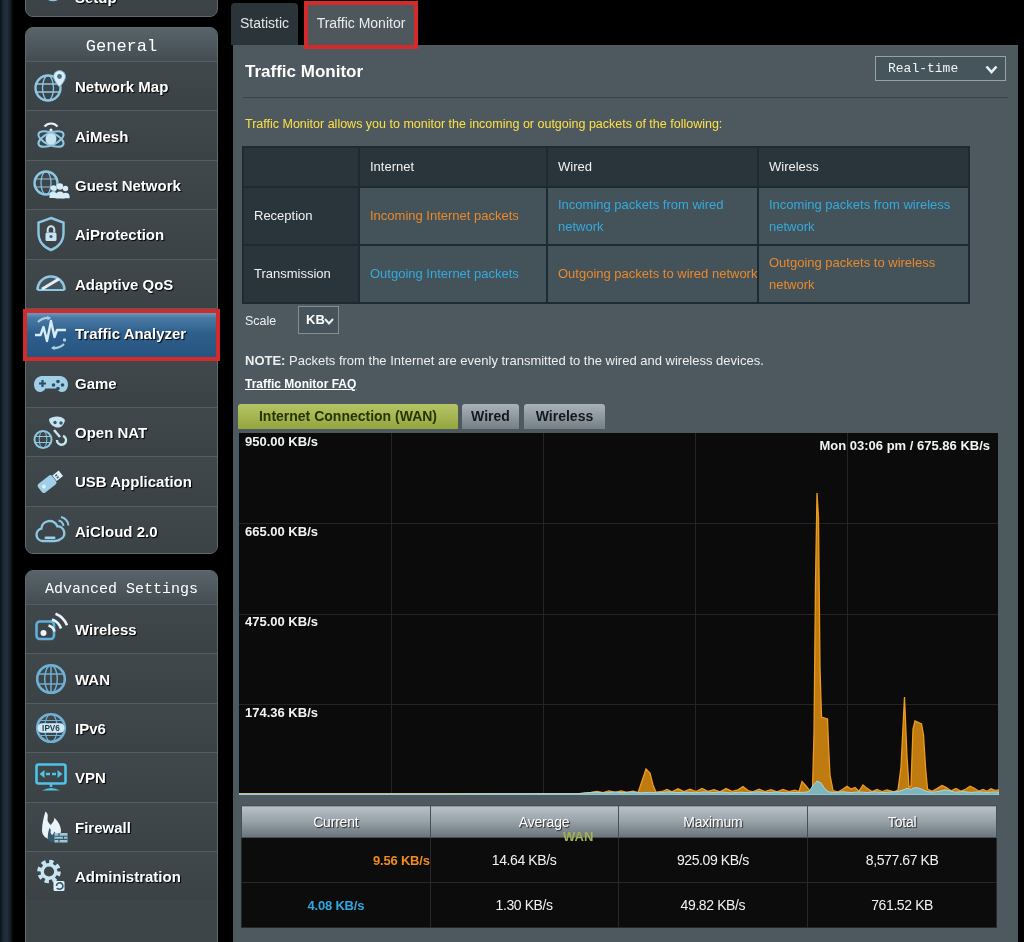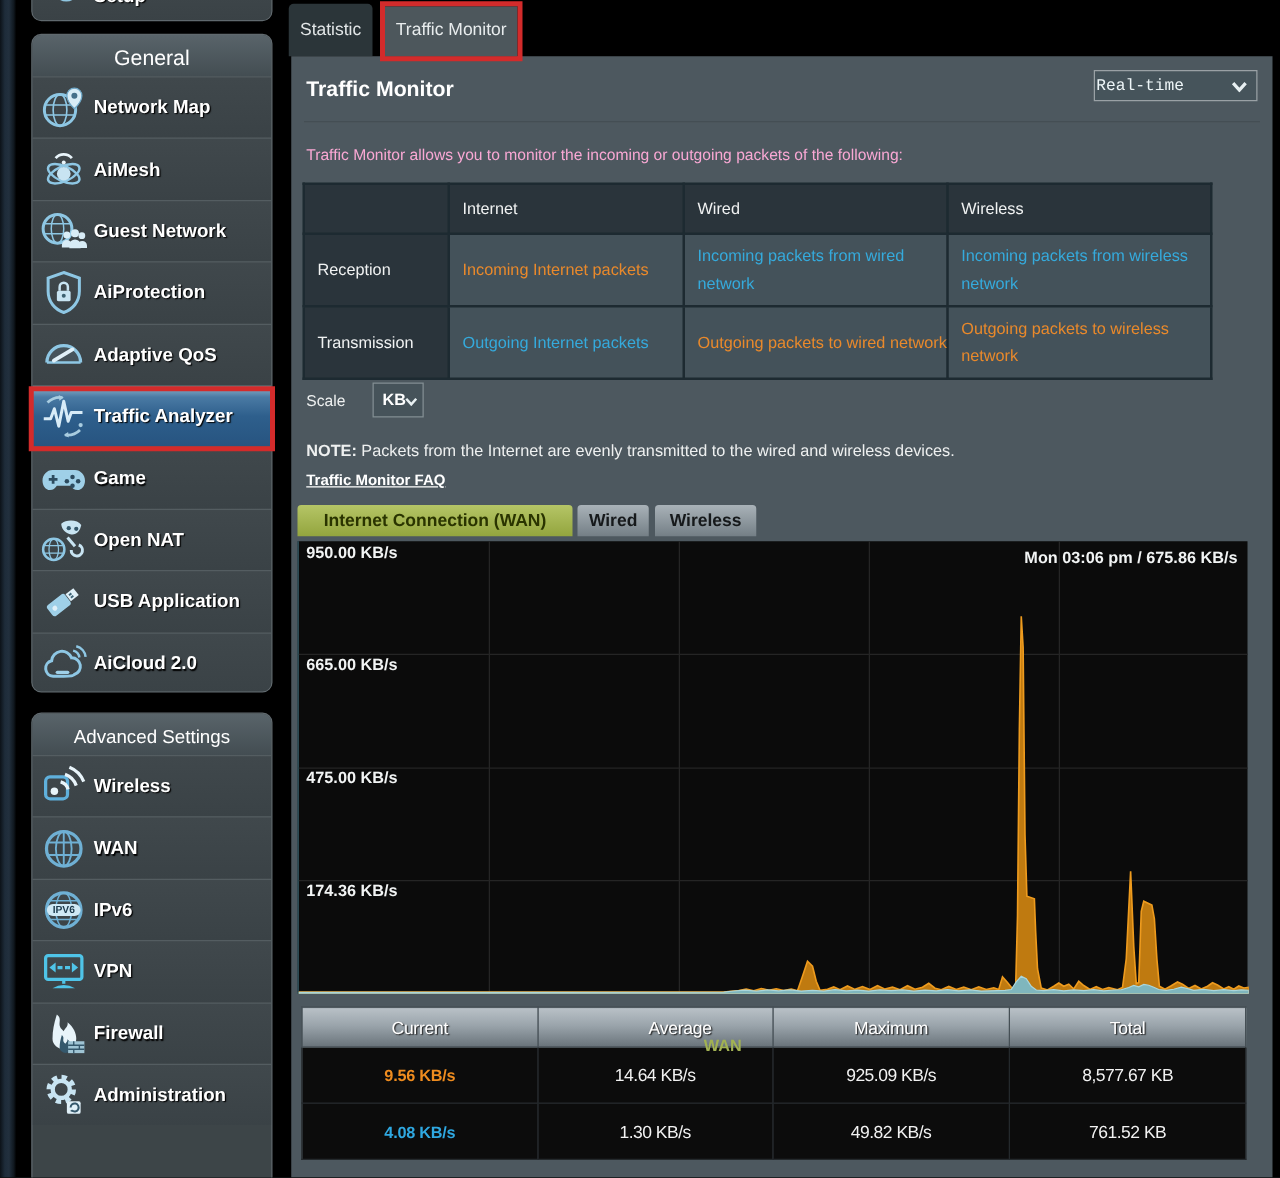--- a/index.html
+++ b/index.html
@@ -8,21 +8,21 @@
 #page { position:relative; width:1024px; height:942px; background:#000; }
 
 
 #lstrip { position:absolute; left:0; top:0; width:13px; height:942px;
   background:linear-gradient(90deg,#0c1218 0%,#1e2c3a 30%,#22303e 55%,#10181f 85%,#000 100%); }
 
 
 .sbox { position:absolute; left:25px; width:193px; background:#3d4548;
   border:1px solid #60696e; border-radius:8px; overflow:hidden; }
 .shead { height:33px; line-height:37px; text-align:center; color:#fff; font-size:17px;
-  background:linear-gradient(#59646a,#434d52); }
+  background:linear-gradient(#59646a,#434d52);font-family:Liberation Mono, monospace; }
 .sitem { position:relative; height:49.4px; border-top:1px solid #545d61;
   background:linear-gradient(#40484c,#3a4246); }
 .sitem .txt { position:absolute; left:49px; top:50%; transform:translateY(-50%);
   color:#fff; font-weight:bold; font-size:15px; text-shadow:1px 1px 1px #000; white-space:nowrap;text-align:right; }
 .sitem .ic { position:absolute; left:6px; top:50%; transform:translateY(-50%); width:38px; height:38px; }
 .sitem.active { background:linear-gradient(#8fb3cc 0%,#4a7aa4 18%,#2e5f8c 50%,#275480 100%); }
 #redbox1 { position:absolute; left:23px; top:309px; width:197px; height:52px;
   border:4px solid #d32b2b; z-index:30; }
 
 
@@ -33,24 +33,24 @@
   background:#4d575c; color:#e8eced; font-size:14px; text-align:center; line-height:36px; }
 #redbox2 { position:absolute; left:304px; top:1px; width:114px; height:48px;
   border:4px solid #d32b2b; z-index:30; }
 
 
 #main { position:absolute; left:233px; top:45px; width:785px; height:897px;
   background:#4d585f; }
 #title { position:absolute; left:12px; top:17px; color:#fff; font-size:17px; font-weight:bold; }
 #dd { position:absolute; left:642px; top:11px; width:131px; height:25px; background:#46545b;
   border:1px solid #9aa1a5; color:#eef6f8; font-family:"Liberation Mono",monospace;
-  font-size:13px; line-height:23px; padding-left:1px; }
+  font-size:13px; line-height:23px; padding-left:12px; }
 #hr1 { position:absolute; left:10px; top:52px; width:765px; height:1px; background:#6d777d;
   border-bottom:1px solid #3a444a; }
-#desc { position:absolute; left:12px; top:72px; color:#f9a8d4; font-size:12.5px; }
+#desc { position:absolute; left:12px; top:72px; color:#fde047; font-size:12.5px; }
 
 
 #itable { position:absolute; left:9px; top:101px; width:728px; border-collapse:collapse; table-layout:fixed; }
 #itable td { border:2px solid #1d2a31; font-size:13px; padding:6px 1px 6px 10px; line-height:22px;margin-top:28px; }
 #itable .hc { background:#2a343b; color:#f0f2f2; height:40px; }
 #itable .lc { background:#2a343b; color:#f0f2f2; width:118px; }
 #itable .dc { background:#44525a; }
 #itable tr { height:53px; }
 .org { color:#e9892b; }
 .cyn { color:#35aadc; }
@@ -81,21 +81,21 @@
 #gts { position:absolute; right:8px; top:5px; color:#f2f4f4; font-size:13px; font-weight:bold; }
 .hgrid { position:absolute; left:0; width:100%; height:1px; background:#252525; }
 .vgrid { position:absolute; top:0; height:100%; width:1px; background:#252525; }
 
 
 #stable { position:absolute; left:8px; top:760px; width:756px; border-collapse:collapse; }
 #stable th { height:32px; background:linear-gradient(#b9c1c7 0%,#9aa4ab 45%,#69737a 100%);
   color:#fff; font-size:14px; letter-spacing:-0.2px; font-weight:normal; border:1px solid #454f55; text-shadow:1px 1px 1px #222; }
 #stable td { height:45px; background:#0c0c0c; color:#f2f2f2; font-size:14px; letter-spacing:-0.4px; text-align:center;
   border:1px solid #24292c; }
-#stable td.org { color:#ef8c1f; font-size:13px; letter-spacing:-0.2px; }
+#stable td.org { color:#ef8c1f; font-size:13px; letter-spacing:-0.2px;text-align:right; }
 #stable td.cyn { color:#2fa8e1; font-size:13px; letter-spacing:-0.2px; }
 #wan-lbl { position:absolute; left:330px; top:784px; color:#a2b253; font-size:13px; font-weight:bold; }
 </style>
 </head>
 <body>
 <div id="page">
   <div id="lstrip"></div>
 
   <div class="sbox" style="top:-24px; height:41px;">
     <div class="sitem" style="border-top:none; height:40px;">

